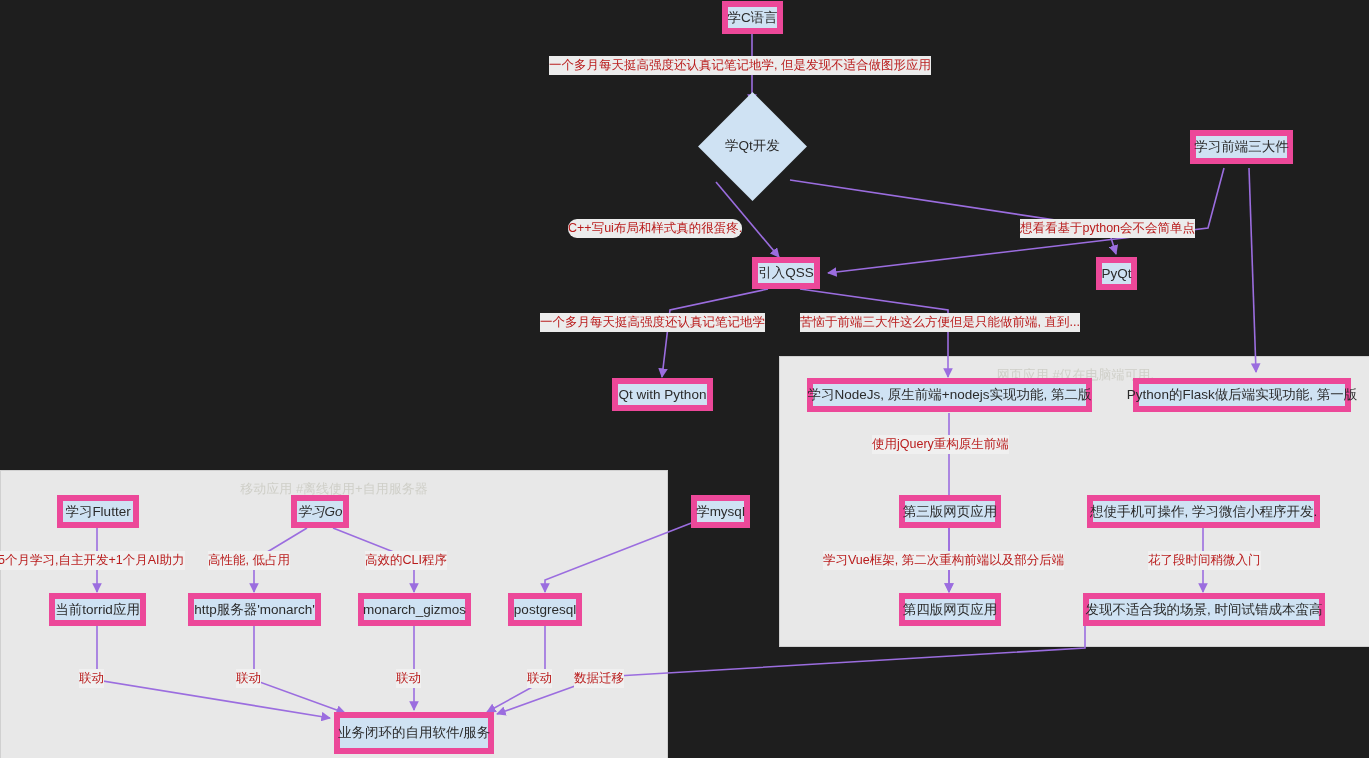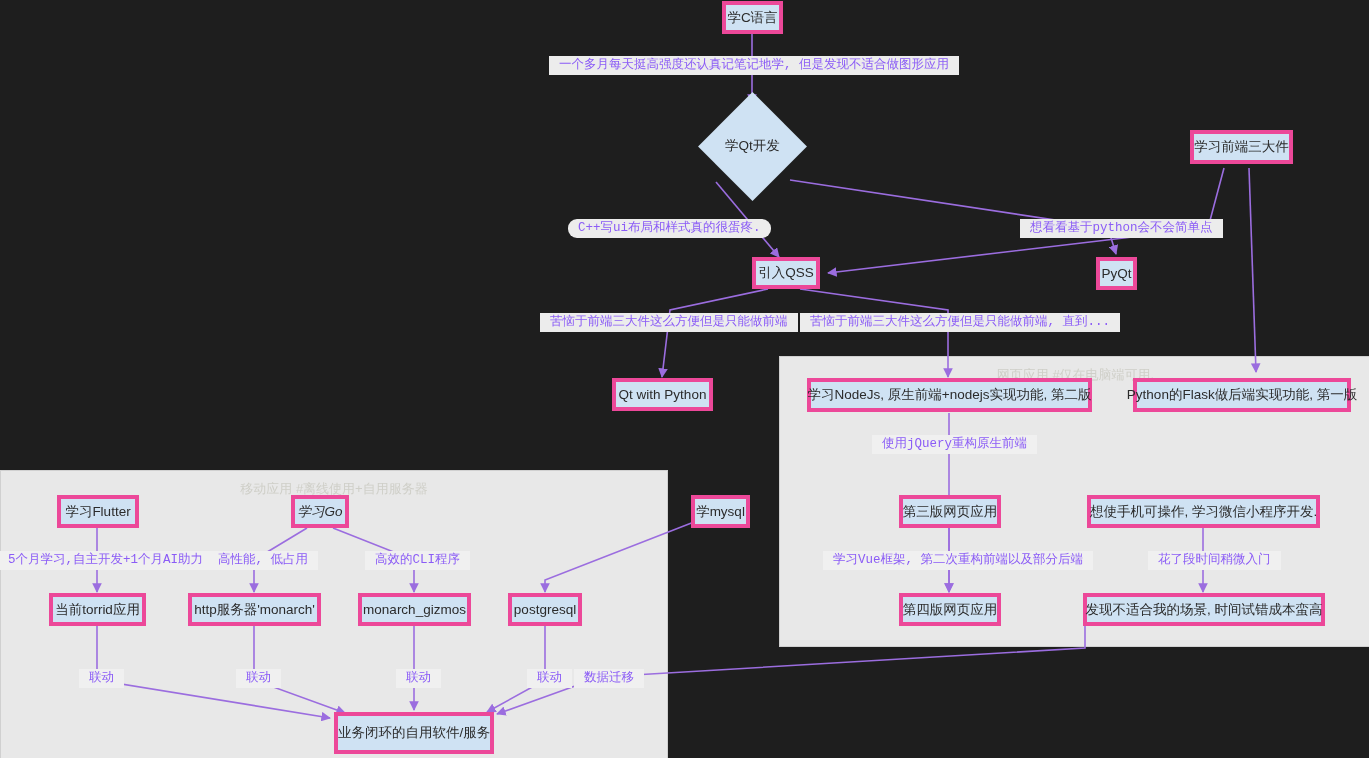--- a/index.html
+++ b/index.html
@@ -15,39 +15,39 @@
   .cluster{
     position:absolute;background:#e8e8e8;border:1px solid #d0d0d0;
   }
   .cluster-label{
     position:absolute;width:100%;text-align:center;top:9px;
     font-size:13px;color:#cfcfc8;white-space:nowrap;
   }
 
   .node{
     position:absolute;box-sizing:border-box;
-    background:#cfe2f3;border:4px solid #ec4899;
+    background:#cfe2f3;border:6px solid #ec4899;
     color:#2b2b2b;font-size:13.5px;
     display:flex;align-items:center;justify-content:center;
     white-space:nowrap;padding:0 9px;
   }
 
   .diamond{
     position:absolute;background:#cfe2f3;
     transform:rotate(45deg);
   }
   .diamond-text{
     position:absolute;display:flex;align-items:center;justify-content:center;
     font-size:13.5px;color:#2b2b2b;white-space:nowrap;
   }
 
   .elabel{
-    position:absolute;background:#ececec;color:#8b5cf6;
-    font-size:12.5px;line-height:17px;padding:1px 10px;
-    white-space:nowrap;box-sizing:border-box;font-family:Liberation Mono, monospace;
+    position:absolute;background:#ececec;color:#b91c1c;
+    font-size:12.5px;line-height:17px;padding:1px 0;
+    white-space:nowrap;box-sizing:border-box;
   }
   .elabel.onlight{background:#f0f0f0;}
 </style>
 </head>
 <body>
 
 <div id="stage">
 
   <div class="cluster" style="left:0px;top:470px;width:666px;height:290px;">
     <div class="cluster-label">移动应用 #离线使用+自用服务器</div>
@@ -198,21 +198,21 @@
 
   <div class="elabel" style="left:568px;top:219px;border-radius:9px;">
     <span>C++写ui布局和样式真的很蛋疼.</span>
   </div>
 
   <div class="elabel" style="left:1020px;top:219px;">
     <span>想看看基于python会不会简单点</span>
   </div>
 
   <div class="elabel" style="left:540px;top:313px;">
-    <span>苦恼于前端三大件这么方便但是只能做前端</span>
+    <span>一个多月每天挺高强度还认真记笔记地学</span>
   </div>
 
   <div class="elabel" style="left:800px;top:313px;">
     <span>苦恼于前端三大件这么方便但是只能做前端, 直到...</span>
   </div>
 
   <div class="elabel onlight" style="left:872px;top:435px;">
     <span>使用jQuery重构原生前端</span>
   </div>
 

